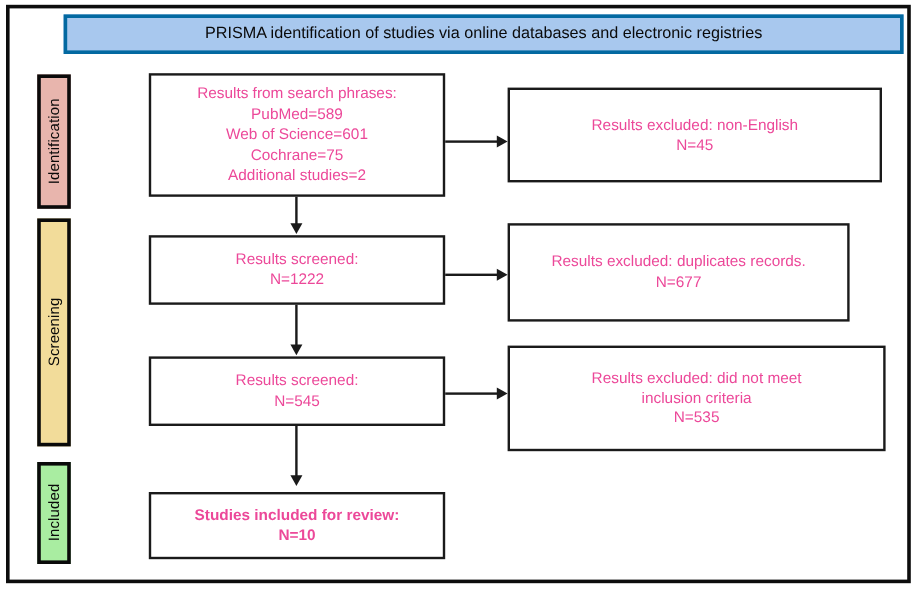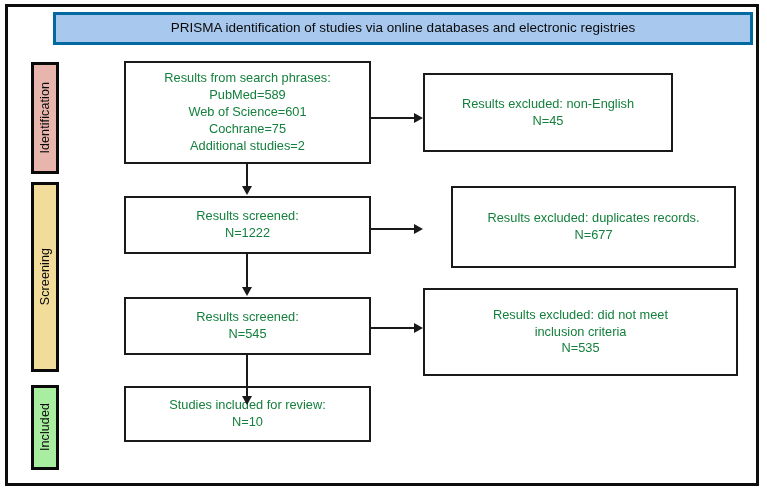--- a/index.html
+++ b/index.html
@@ -78,32 +78,32 @@
     background: #ffffff;
     border: 2px solid #1a1a1a;
     box-sizing: border-box;
     display: flex;
     align-items: center;
     justify-content: center;
     text-align: center;
   }
   .box-text {
     font-size: 12.8px;
-    color: #15803d;
+    color: #ec4899;
     line-height: 1.32;
     padding: 0 8px;
   }
   
   #box-search   { left: 124px; top: 61px;  width: 247px; height: 103px; }
   #box-screen1  { left: 124px; top: 196px; width: 247px; height: 58px; }
   #box-screen2  { left: 124px; top: 297px; width: 247px; height: 58px; }
-  #box-included { left: 124px; top: 386px; width: 247px; height: 56px; }
+  #box-included { left: 124px; top: 410px; width: 247px; height: 56px; font-weight: bold; }
   
-  #box-excl-lang { left: 423px; top: 73px;  width: 250px; height: 79px; }
-  #box-excl-dup  { left: 423px; top: 186px; width: 285px; height: 82px; margin-left: 28px; }
+  #box-excl-lang { left: 423px; top: 73px;  width: 312px; height: 79px; }
+  #box-excl-dup  { left: 423px; top: 186px; width: 285px; height: 82px; }
   #box-excl-crit { left: 423px; top: 288px; width: 315px; height: 88px; }
 
   
   .conn {
     position: absolute;
     background: #1a1a1a;
   }
   .conn-v { width: 2px; }
   .conn-h { height: 2px; }
   

